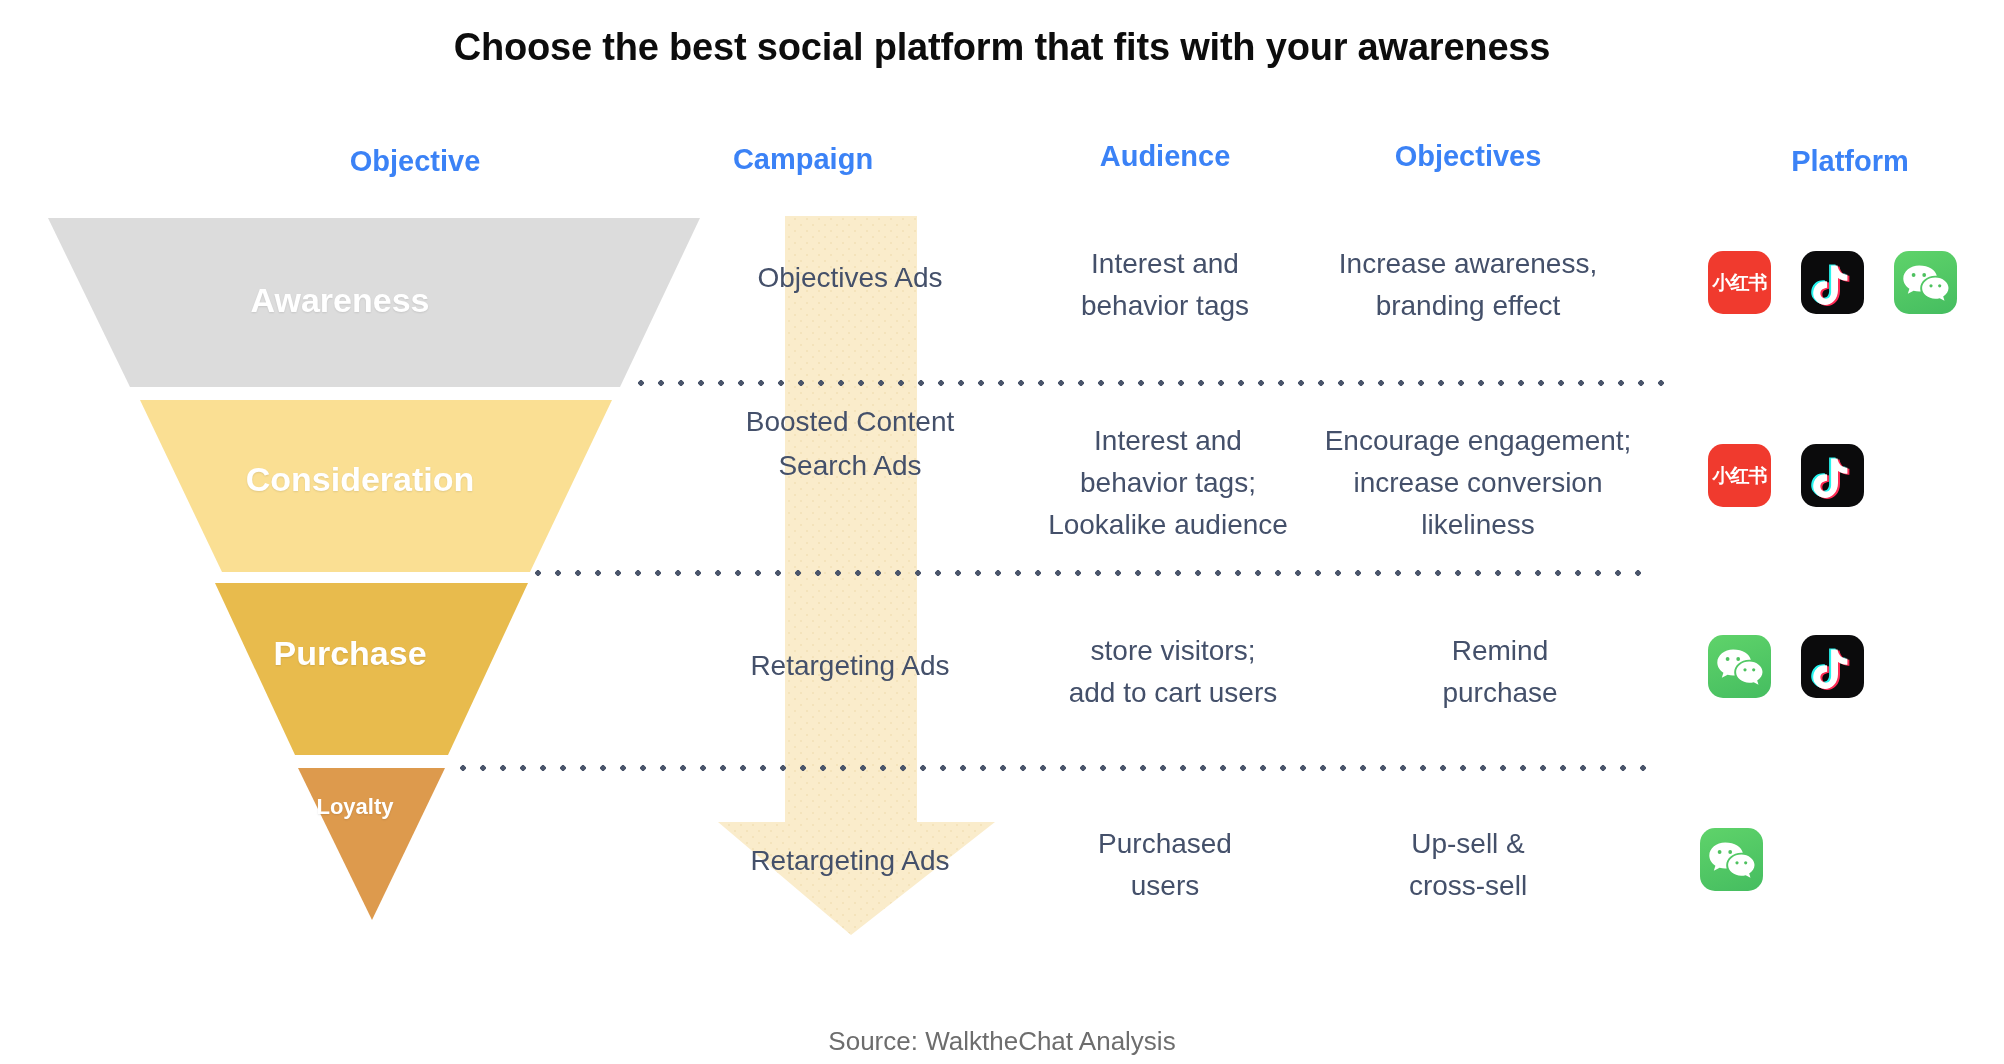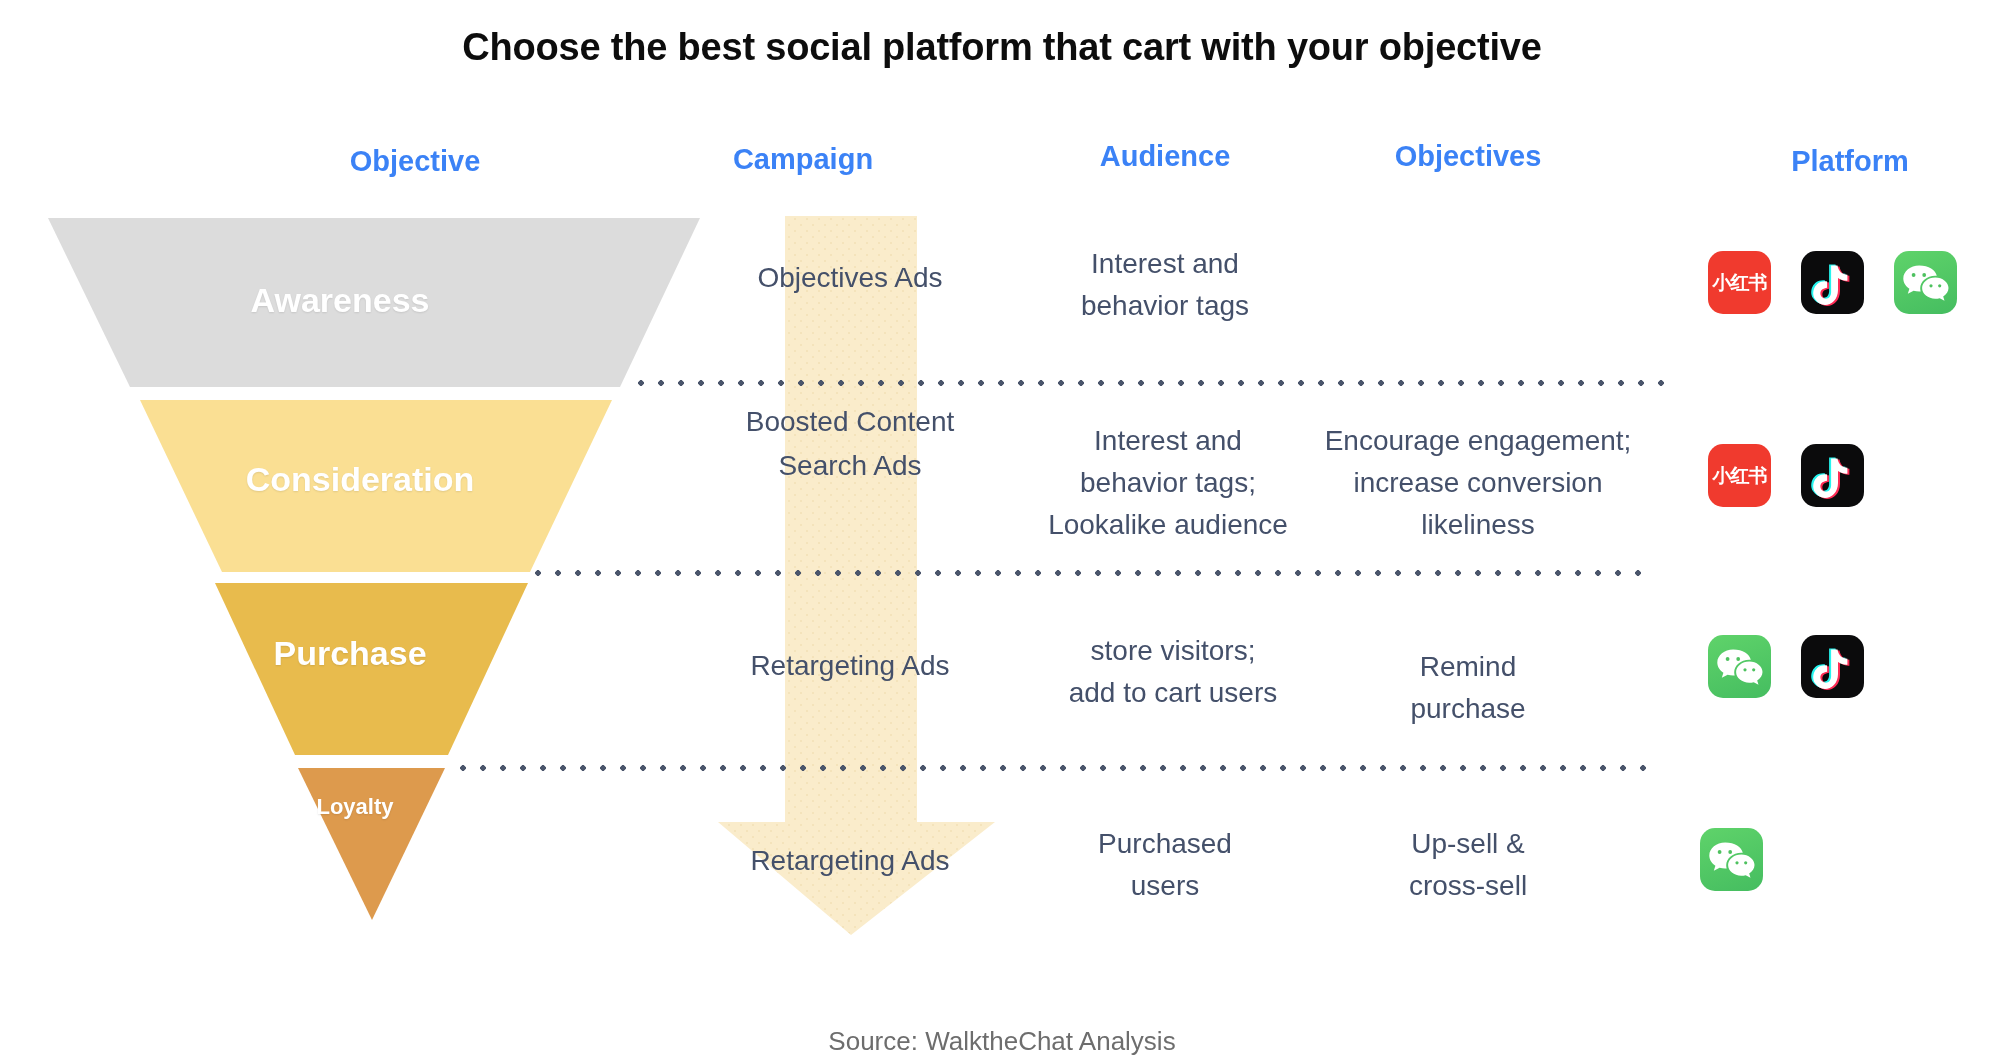--- a/index.html
+++ b/index.html
@@ -136,21 +136,21 @@
     font-size: 26px;
     color: #6d6d6d;
     margin-top: 24px;
   }
 </style>
 </head>
 <body>
 
 <div id="canvas">
 
-  <div id="title">Choose the best social platform that cart with your objective</div>
+  <div id="title">Choose the best social platform that fits with your awareness</div>
 
   <div class="col-header" style="left:205px;  top:145px; width:420px;">Objective</div>
   <div class="col-header" style="left:658px;  top:143px; width:290px;">Campaign</div>
   <div class="col-header" style="left:1020px; top:140px; width:290px;">Audience</div>
   <div class="col-header" style="left:1700px; top:145px; width:300px;">Platform</div>
   <div class="col-header" style="left:1308px; top:140px; width:320px;">Objectives</div>
 
   <svg id="funnel-layer" viewBox="0 0 2004 1064" xmlns="http://www.w3.org/2000/svg">
     <polygon points="48,218  700,218  620,387  130,387" fill="#dcdcdc"></polygon>
     <polygon points="140,400 612,400  530,572  222,572" fill="#fadf93"></polygon>
@@ -176,20 +176,22 @@
 
   <div class="divider" style="left:638px;  top:380px; width:1036px;"></div>
   <div class="divider" style="left:535px;  top:570px; width:1120px;"></div>
   <div class="divider" style="left:460px;  top:765px; width:1190px;"></div>
 
   <div class="cell" style="left:695px;  top:242px; width:310px; line-height:72px;">Objectives Ads
 
 Boosted Content</div>
   <div class="cell" style="left:1010px; top:243px; width:310px;">Interest and
 behavior tags</div>
+  <div class="cell" style="left:1288px; top:243px; width:360px;">Increase awareness,
+branding effect</div>
   <div class="plat-row" style="left:1708px; top:251px;">
     <div class="plat-icon xhs">
         <span class="xhs-text">小红书</span>
       </div>
     <div class="plat-icon douyin">
       <svg width="63" height="63" viewBox="0 0 63 63" aria-hidden="true">
         <g transform="translate(0,2)">
           <path d="M36.5 12.5c0.9 5.7 4.3 8.9 9.9 9.3v6.0c-3.2 0.3-6.1-0.7-9.4-2.7v11.9c0 15.1-16.5 19.8-23.1 9-4.3-7 0.3-19.2 12.2-17.6v6.3c-0.9 0.2-1.9 0.4-2.8 0.7-2.8 0.9-4.3 2.6-3.9 5.7 0.7 5.9 11.6 7.7 10.7-3.8V12.5h6.4z" fill="#25f4ee" transform="translate(-2,-1)"></path>
           <path d="M36.5 12.5c0.9 5.7 4.3 8.9 9.9 9.3v6.0c-3.2 0.3-6.1-0.7-9.4-2.7v11.9c0 15.1-16.5 19.8-23.1 9-4.3-7 0.3-19.2 12.2-17.6v6.3c-0.9 0.2-1.9 0.4-2.8 0.7-2.8 0.9-4.3 2.6-3.9 5.7 0.7 5.9 11.6 7.7 10.7-3.8V12.5h6.4z" fill="#fe2c55" transform="translate(2,1)"></path>
           <path d="M36.5 12.5c0.9 5.7 4.3 8.9 9.9 9.3v6.0c-3.2 0.3-6.1-0.7-9.4-2.7v11.9c0 15.1-16.5 19.8-23.1 9-4.3-7 0.3-19.2 12.2-17.6v6.3c-0.9 0.2-1.9 0.4-2.8 0.7-2.8 0.9-4.3 2.6-3.9 5.7 0.7 5.9 11.6 7.7 10.7-3.8V12.5h6.4z" fill="#ffffff"></path>
@@ -226,21 +228,21 @@
           <path d="M36.5 12.5c0.9 5.7 4.3 8.9 9.9 9.3v6.0c-3.2 0.3-6.1-0.7-9.4-2.7v11.9c0 15.1-16.5 19.8-23.1 9-4.3-7 0.3-19.2 12.2-17.6v6.3c-0.9 0.2-1.9 0.4-2.8 0.7-2.8 0.9-4.3 2.6-3.9 5.7 0.7 5.9 11.6 7.7 10.7-3.8V12.5h6.4z" fill="#fe2c55" transform="translate(2,1)"></path>
           <path d="M36.5 12.5c0.9 5.7 4.3 8.9 9.9 9.3v6.0c-3.2 0.3-6.1-0.7-9.4-2.7v11.9c0 15.1-16.5 19.8-23.1 9-4.3-7 0.3-19.2 12.2-17.6v6.3c-0.9 0.2-1.9 0.4-2.8 0.7-2.8 0.9-4.3 2.6-3.9 5.7 0.7 5.9 11.6 7.7 10.7-3.8V12.5h6.4z" fill="#ffffff"></path>
         </g>
       </svg>
     </div>
   </div>
 
   <div class="cell" style="left:695px;  top:645px; width:310px;">Retargeting Ads</div>
   <div class="cell" style="left:1008px; top:630px; width:330px;">store visitors;
 add to cart users</div>
-  <div class="cell" style="left:1288px; top:630px; width:360px;margin-top:16px;">Remind
+  <div class="cell" style="left:1320px; top:630px; width:360px;">Remind
 purchase</div>
   <div class="plat-row" style="left:1708px; top:635px;">
     <div class="plat-icon wechat">
       <svg width="63" height="63" viewBox="0 0 63 63" aria-hidden="true">
         <path d="M25.2 14.5c-8.8 0-15.9 5.8-15.9 13 0 4.1 2.4 7.8 6.1 10.2l-1.6 5.0 5.8-3.0c1.8 0.5 3.7 0.8 5.6 0.8 0.5 0 1.0 0 1.5-0.05-0.3-1.0-0.5-2.1-0.5-3.2 0-6.9 6.7-12.5 14.9-12.5 0.6 0 1.1 0 1.7 0.1-1.3-6.0-7.9-10.4-17.6-10.4z" fill="#ffffff"></path>
         <circle cx="19.6" cy="24.0" r="1.9" fill="#4ec15f"></circle>
         <circle cx="30.2" cy="24.0" r="1.9" fill="#4ec15f"></circle>
         <path d="M54.5 37.1c0-5.9-5.9-10.7-13.2-10.7S28.1 31.2 28.1 37.1c0 5.9 5.9 10.7 13.2 10.7 1.5 0 3.0-0.2 4.4-0.6l4.8 2.5-1.3-4.1c3.2-2.0 5.3-5.1 5.3-8.5z" fill="#ffffff"></path>
         <circle cx="37.0" cy="34.8" r="1.6" fill="#4ec15f"></circle>
         <circle cx="45.7" cy="34.8" r="1.6" fill="#4ec15f"></circle>

